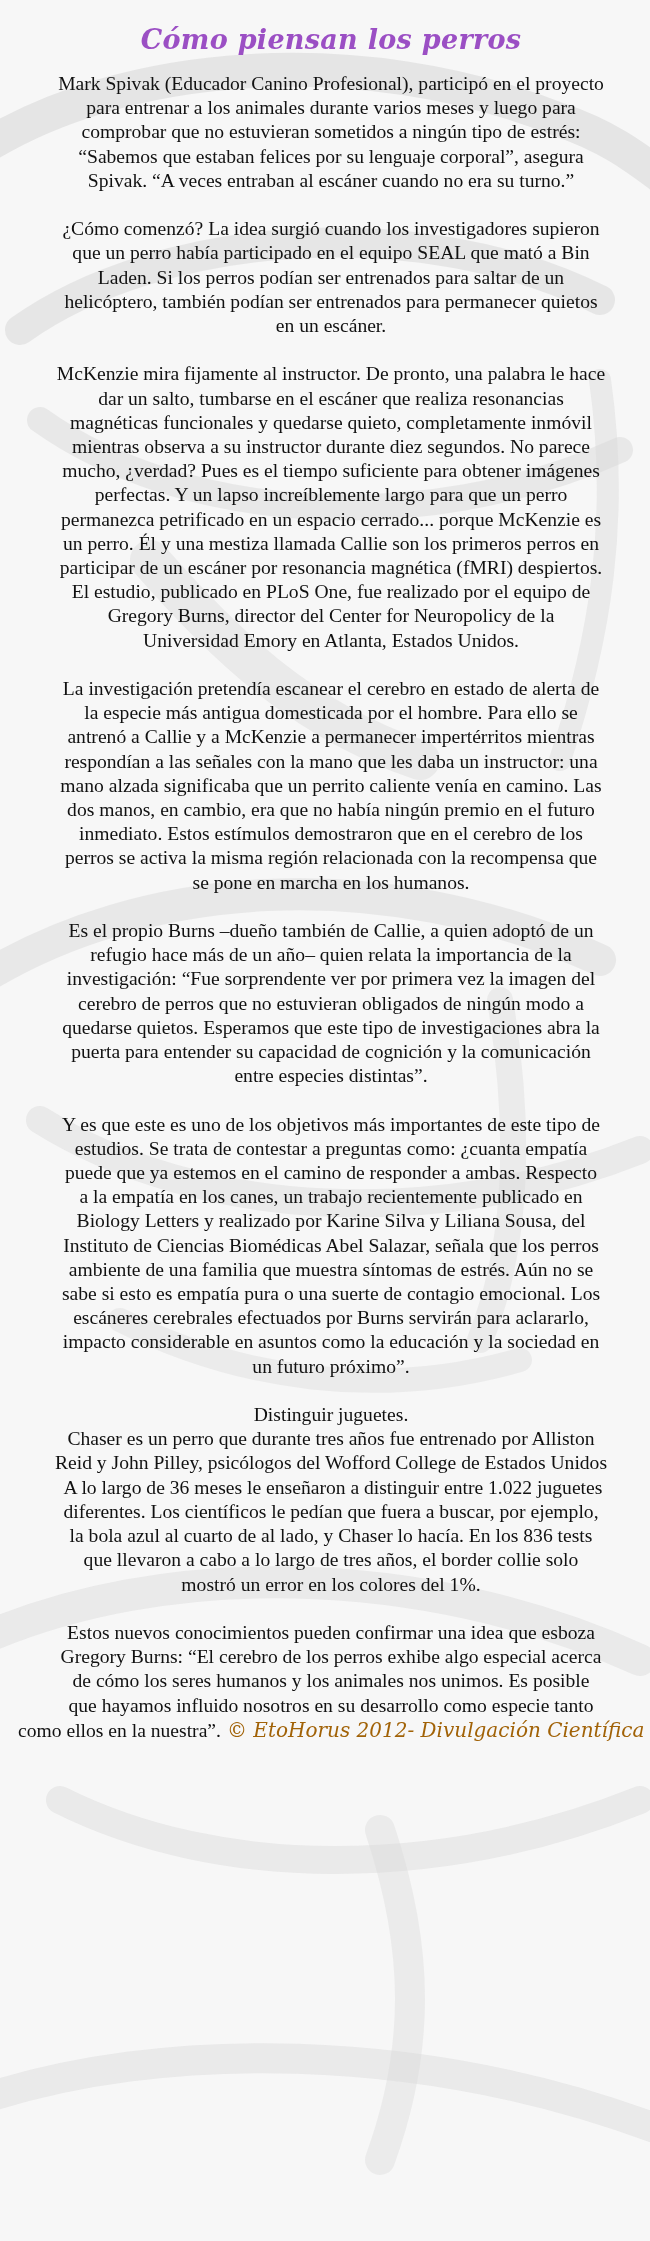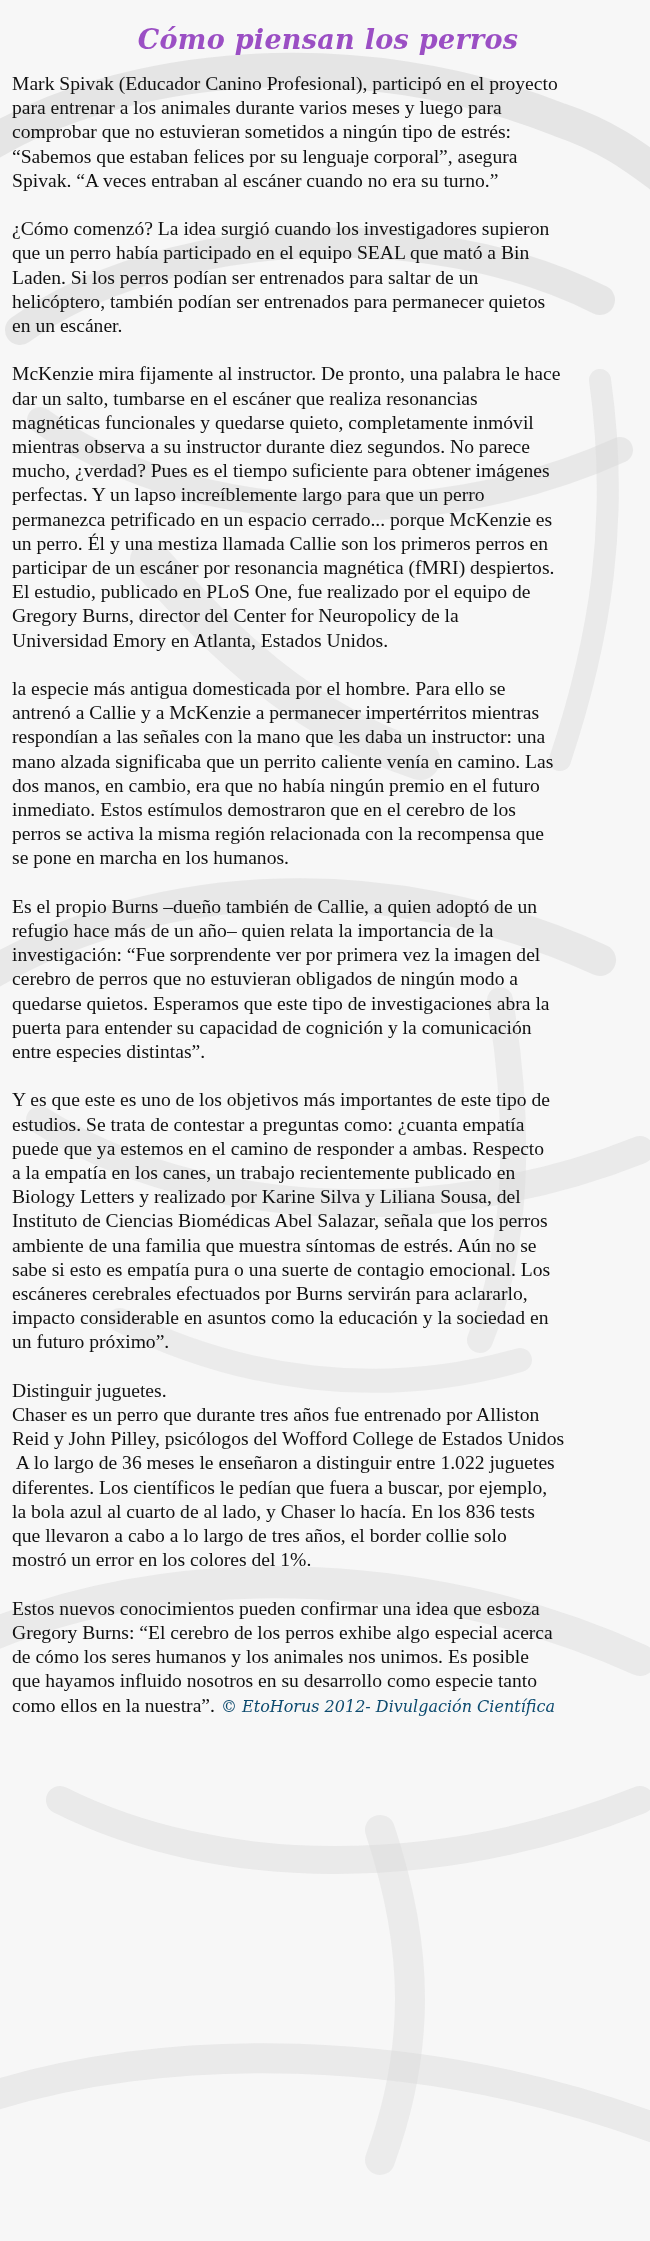--- a/index.html
+++ b/index.html
@@ -15,49 +15,50 @@
   .watermark {
     position: absolute;
     left: 0; top: 0;
     width: 650px; height: 2241px;
     z-index: 0;
     pointer-events: none;
   }
   .page {
     position: relative;
     z-index: 1;
-    padding: 0 6px 0 12px;
+    padding: 0 6px 0 18px;
     margin-top: 12px;
   }
   .title {
     text-align: center;
     font-family: "DejaVu Serif", "Liberation Serif", serif;
     font-style: italic;
     font-size: 27px;
     color: #9b4fc4;
     height: 40px;
     line-height: 40px;
     margin-top: 20px;
     margin-bottom: 12px;
     letter-spacing: 0.3px;
   }
   .para {
     font-size: 19.6px;
     line-height: 24.2px;
     margin: 0 0 24.2px 0;
+    text-align: center;
   }
   .line {
     display: block;
     white-space: nowrap;
   }
   .credit {
     font-family: "DejaVu Serif", "Liberation Serif", serif;
     font-style: italic;
-    font-size: 16px;
-    color: #0c4a6e;
+    font-size: 20px;
+    color: #a16207;
     margin-left: 6px;
   }
 </style>
 </head>
 <body>
 
 <svg class="watermark" viewBox="0 0 650 2241" preserveAspectRatio="none">
   <g fill="none" stroke="#d9d9d9" stroke-linecap="round" stroke-linejoin="round">
 
     <path d="M -20 150 C 120 60, 360 40, 560 120 C 620 140, 650 170, 680 190" stroke-width="34" opacity="0.6"></path>
@@ -105,20 +106,21 @@
     <span class="line">perfectas. Y un lapso increíblemente largo para que un perro</span>
     <span class="line">permanezca petrificado en un espacio cerrado... porque McKenzie es</span>
     <span class="line">un perro. Él y una mestiza llamada Callie son los primeros perros en</span>
     <span class="line">participar de un escáner por resonancia magnética (fMRI) despiertos.</span>
     <span class="line">El estudio, publicado en PLoS One, fue realizado por el equipo de</span>
     <span class="line">Gregory Burns, director del Center for Neuropolicy de la</span>
     <span class="line">Universidad Emory en Atlanta, Estados Unidos.</span>
   </div>
 
   <div class="para">
+    <span class="line">La investigación pretendía escanear el cerebro en estado de alerta de</span>
     <span class="line">la especie más antigua domesticada por el hombre. Para ello se</span>
     <span class="line">antrenó a Callie y a McKenzie a permanecer impertérritos mientras</span>
     <span class="line">respondían a las señales con la mano que les daba un instructor: una</span>
     <span class="line">mano alzada significaba que un perrito caliente venía en camino. Las</span>
     <span class="line">dos manos, en cambio, era que no había ningún premio en el futuro</span>
     <span class="line">inmediato. Estos estímulos demostraron que en el cerebro de los</span>
     <span class="line">perros se activa la misma región relacionada con la recompensa que</span>
     <span class="line">se pone en marcha en los humanos.</span>
   </div>
 

